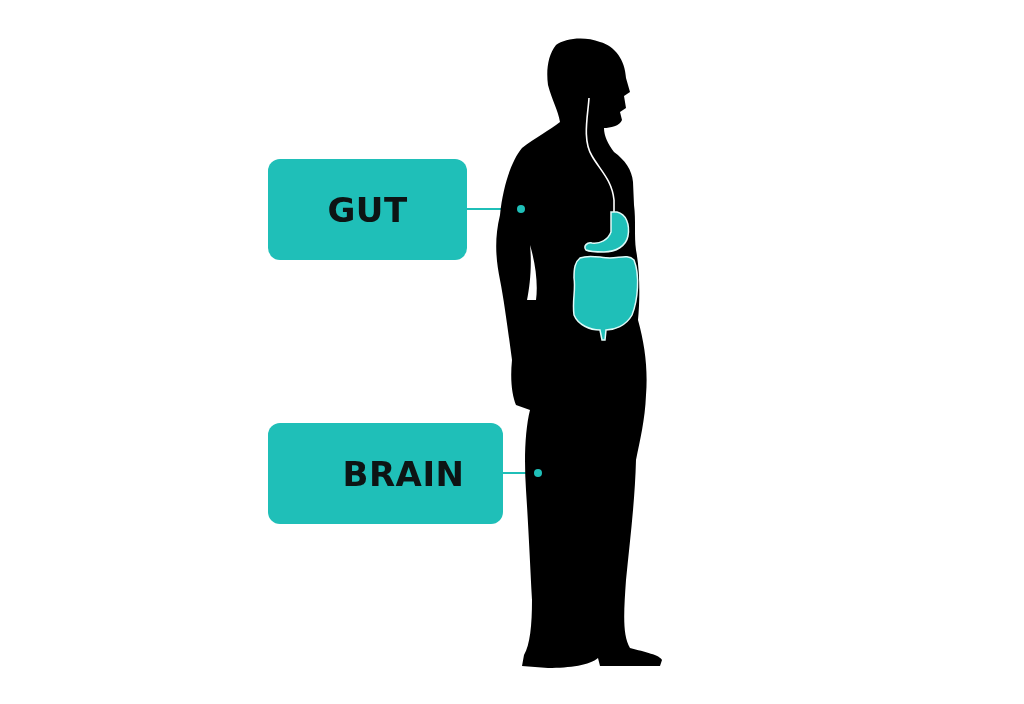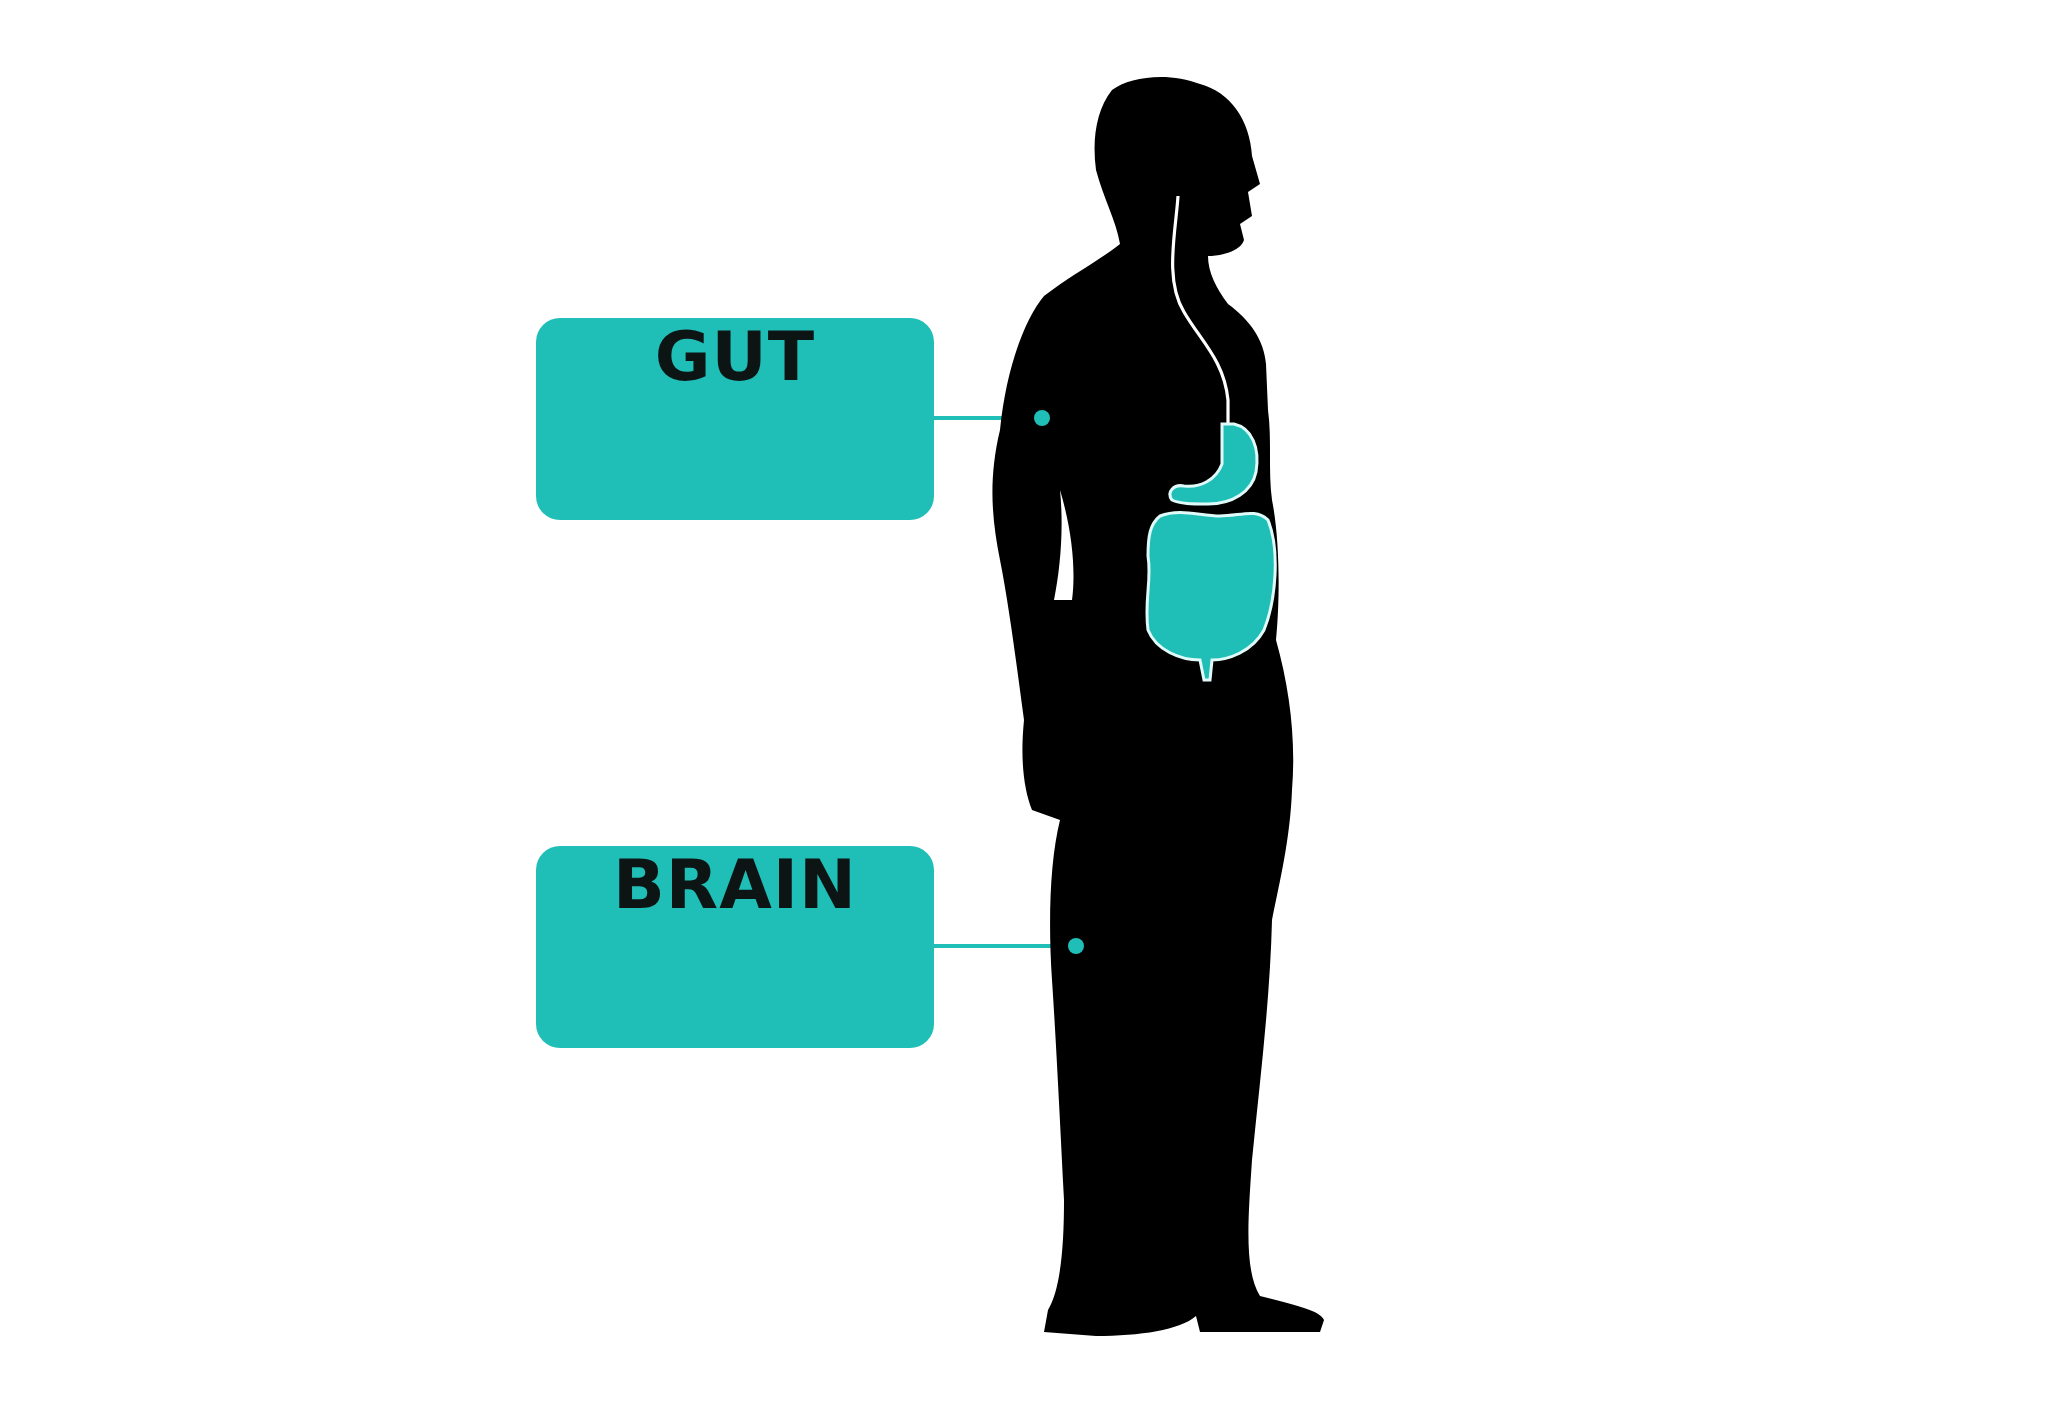--- a/index.html
+++ b/index.html
@@ -1,19 +1,19 @@
 <!DOCTYPE html>
 <html><head>
 <meta charset="utf-8">
 <style>
   html, body { margin: 0; padding: 0; }
   body { width: 1024px; height: 704px; background: #ffffff; position: relative; overflow: hidden; font-family: "DejaVu Sans", sans-serif; }
-  .label-box { position: absolute; background: #1fbfb8; border-radius: 12px; display: flex; justify-content: center; color: #0d1414; font-weight: bold; font-size: 34px; letter-spacing: 0.5px; }
+  .label-box { position: absolute; background: #1fbfb8; border-radius: 12px; display: flex; align-items: center; justify-content: center; color: #0d1414; font-weight: bold; font-size: 34px; letter-spacing: 0.5px; }
   #gut-box { left: 268px; top: 159px; width: 199px; height: 101px; }
-  #brain-box { left: 268px; top: 423px; width: 199px; height: 101px; }
+  #brain-box { left: 268px; top: 423px; width: 199px; height: 101px; padding-left: 36px; }
   svg.figure { position: absolute; left: 0; top: 0; }
 </style>
 </head>
 <body>
 
 <svg class="figure" width="1024" height="704" viewBox="0 0 1024 704">
 
   <line x1="467" y1="209" x2="520" y2="209" stroke="#1fbfb8" stroke-width="2"></line>
   <line x1="467" y1="473" x2="537" y2="473" stroke="#1fbfb8" stroke-width="2"></line>
 

